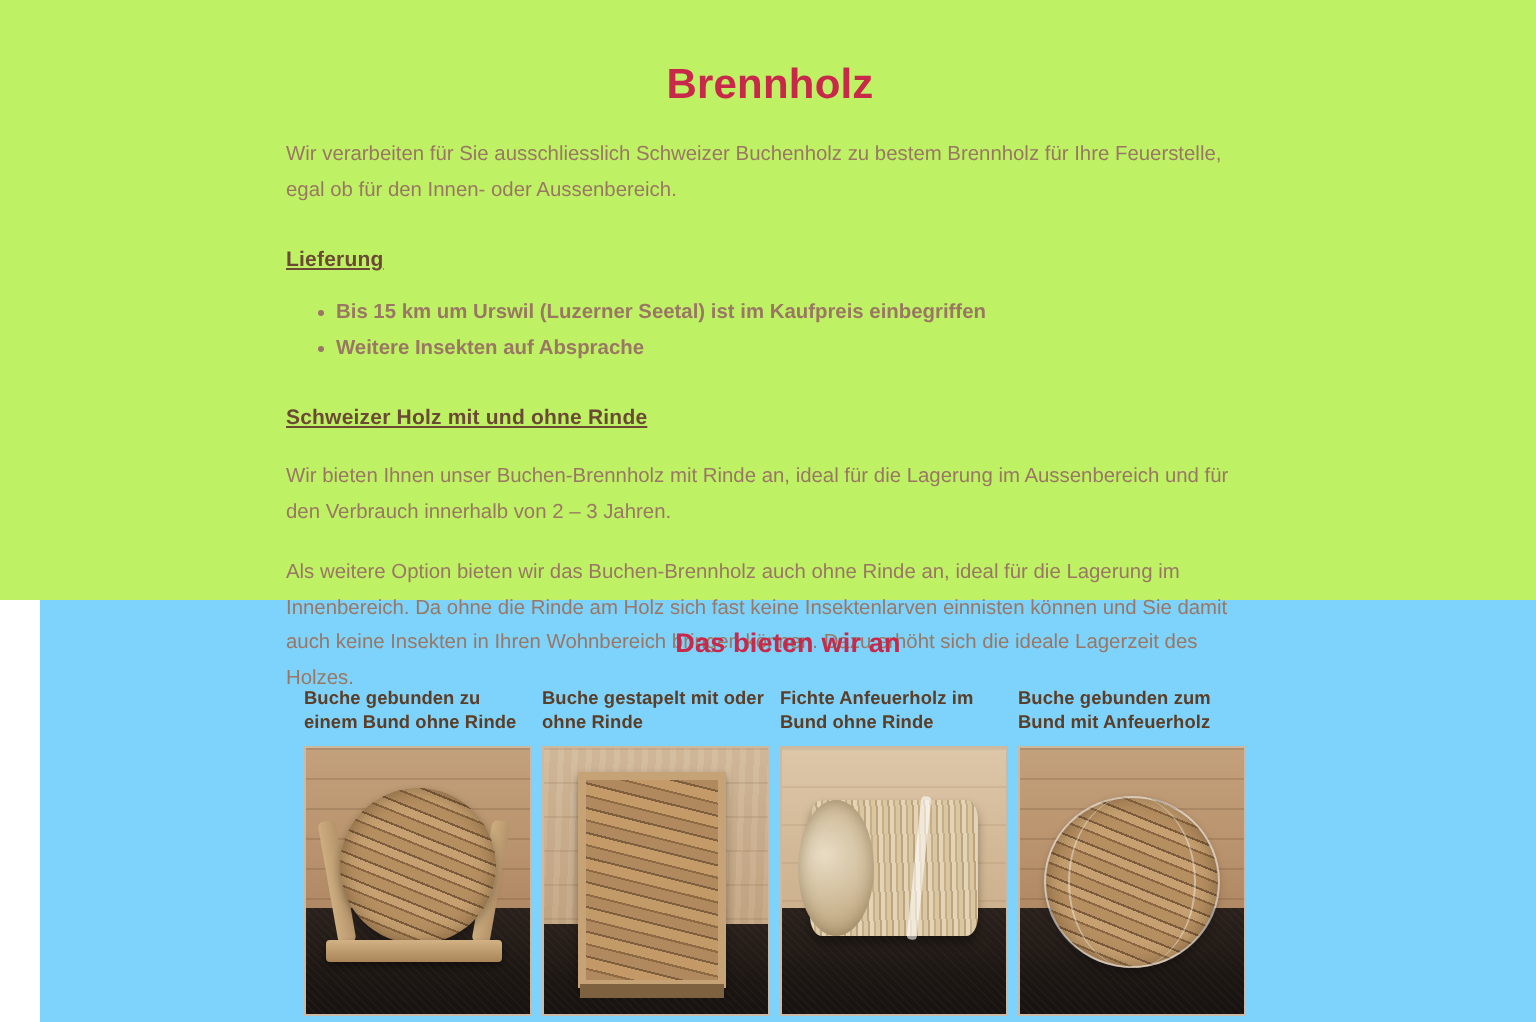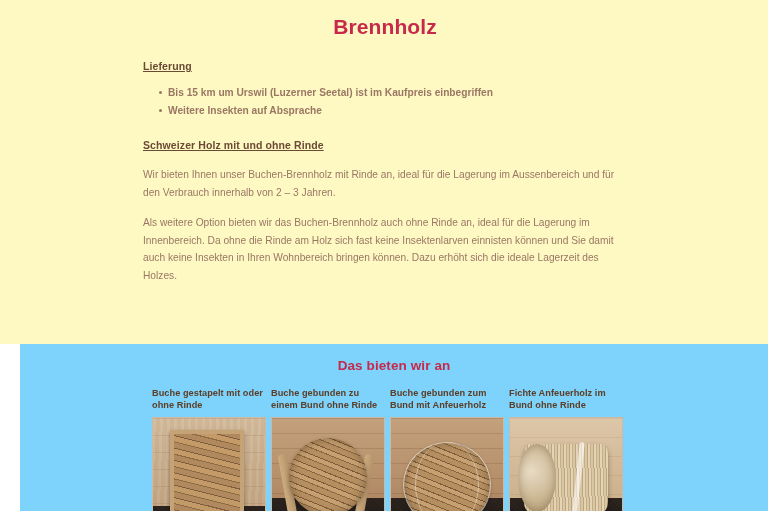--- a/index.html
+++ b/index.html
@@ -17,23 +17,23 @@
 
   .page {
     position: relative;
     width: 768px;
     height: 511px;
     background: #ffffff;
   }
 
   
   .top-section {
-    padding: 0;
-    background: #fef9c3;
-    height: 344px;
+    padding: 16px;
+    background: #bef264;
+    height: 300px;
     box-sizing: border-box;
   }
 
   .content-col {
     width: 484px;
     margin: 0 auto;
     padding-left: 2px;
   }
 
   .page-title {
@@ -325,20 +325,21 @@
 </head>
 <body>
 
 <div class="page">
 
   <div class="top-section">
     <div class="content-col">
 
       <h1 class="page-title">Brennholz</h1>
 
+      <p class="body-text">Wir verarbeiten für Sie ausschliesslich Schweizer Buchenholz zu bestem Brennholz für Ihre Feuerstelle, egal ob für den Innen- oder Aussenbereich.</p>
 
       <h2 class="sub-head">Lieferung</h2>
 
 
       <ul class="bullets">
         <li>Bis 15 km um Urswil (Luzerner Seetal) ist im Kaufpreis einbegriffen</li>
         <li>Weitere Insekten auf Absprache</li>
       </ul>
 
       <h2 class="sub-head">Schweizer Holz mit und ohne Rinde</h2>
@@ -348,63 +349,63 @@
       <p class="body-text">Als weitere Option bieten wir das Buchen-Brennholz auch ohne Rinde an, ideal für die Lagerung im Innenbereich. Da ohne die Rinde am Holz sich fast keine Insektenlarven einnisten können und Sie damit auch keine Insekten in Ihren Wohnbereich bringen können. Dazu erhöht sich die ideale Lagerzeit des Holzes.</p>
 
     </div>
   </div>
 
   <div class="offer-section">
 
     <h2 class="offer-title">Das bieten wir an</h2>
 
     <div class="cards">
+
+      <div class="card">
+        <div class="card-title">Buche gebunden zu einem Bund ohne Rinde</div>
+        <div class="photo">
+          <div class="wall dark"></div>
+          <div class="floor hi"></div>
+          <div class="stand-left"></div>
+          <div class="stand-right"></div>
+          <div class="round-bundle"></div>
+          <div class="stand-base"></div>
+        </div>
+      </div>
 
       <div class="card">
         <div class="card-title">Buche gestapelt mit oder ohne Rinde</div>
         <div class="photo">
           <div class="wall"></div>
           <div class="floor"></div>
           <div class="crate">
             <div class="logs-face"></div>
           </div>
           <div class="crate-foot"></div>
         </div>
       </div>
 
       <div class="card">
-        <div class="card-title">Buche gebunden zu einem Bund ohne Rinde</div>
+        <div class="card-title">Fichte Anfeuerholz im Bund ohne Rinde</div>
         <div class="photo">
-          <div class="wall dark"></div>
+          <div class="wall light"></div>
           <div class="floor hi"></div>
-          <div class="stand-left"></div>
-          <div class="stand-right"></div>
-          <div class="round-bundle"></div>
-          <div class="stand-base"></div>
+          <div class="kindling"></div>
+          <div class="kindling-face"></div>
+          <div class="kindling-strap"></div>
         </div>
       </div>
 
       <div class="card">
         <div class="card-title">Buche gebunden zum Bund mit Anfeuerholz</div>
         <div class="photo">
           <div class="wall dark"></div>
           <div class="floor hi"></div>
           <div class="round-bundle big"></div>
           <div class="strap"></div>
           <div class="strap2"></div>
         </div>
       </div>
 
-      <div class="card">
-        <div class="card-title">Fichte Anfeuerholz im Bund ohne Rinde</div>
-        <div class="photo">
-          <div class="wall light"></div>
-          <div class="floor hi"></div>
-          <div class="kindling"></div>
-          <div class="kindling-face"></div>
-          <div class="kindling-strap"></div>
-        </div>
-      </div>
-
     </div>
   </div>
 
 </div>
 
 </body></html>

